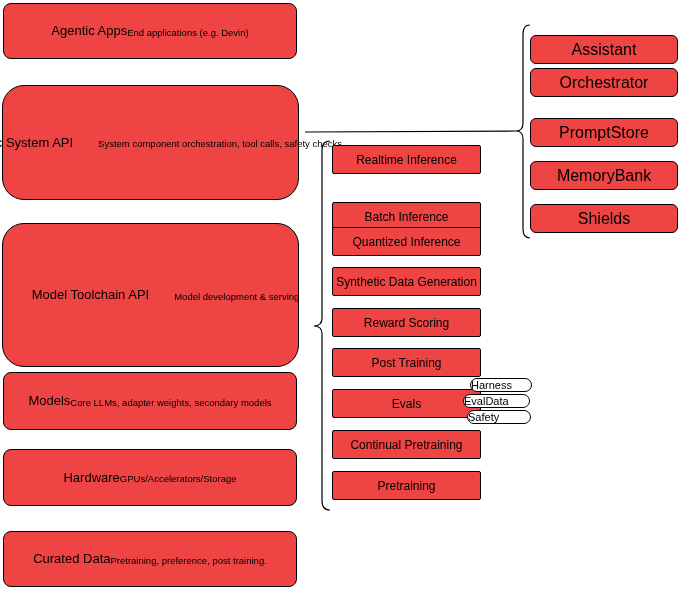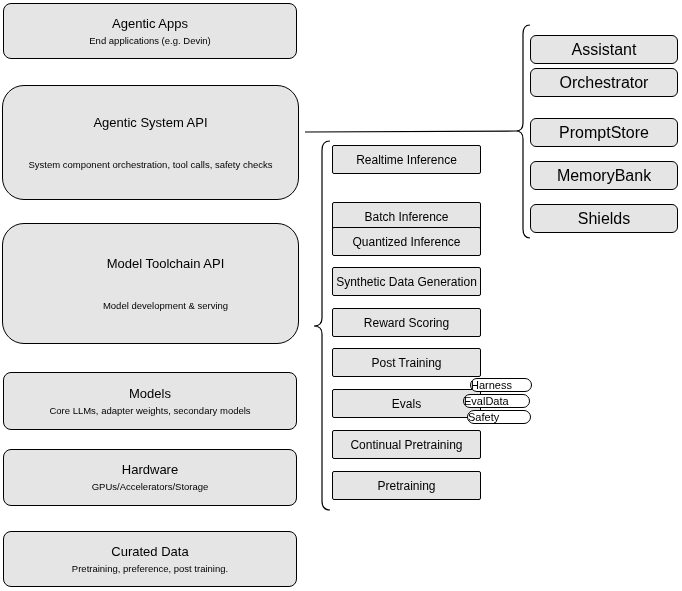--- a/index.html
+++ b/index.html
@@ -12,24 +12,24 @@
     position: relative;
     width: 682px;
     height: 591px;
     background: #ffffff;
     overflow: hidden;
     color: #000000;
   }
   .node {
     position: absolute;
     box-sizing: border-box;
-    background: #e5e5e5;
+    background: #ef4444;
     border: 1px solid #000000;
     display: flex;
-    flex-direction: column;
+    flex-direction: row;
     align-items: center;
     justify-content: center;
     text-align: center;
     z-index: 2;
   }
   .lbox { border-radius: 8px; left: 3px; width: 294px; }
   .lbox.big { border-radius: 22px; left: 2px; width: 297px; gap: 25px; }
   .lbox .title {
     font-size: 13px;
     line-height: 16px;
@@ -75,21 +75,21 @@
     left: 0;
     top: 0;
     width: 682px;
     height: 591px;
     z-index: 1;
     pointer-events: none;
   }
   
   .lbox:nth-of-type(1) { top: 3px;   height: 56px; }
   .lbox:nth-of-type(2) { top: 85px;  height: 115px; }
-  .lbox:nth-of-type(3) { top: 223px; height: 121px; padding-left: 30px; }
+  .lbox:nth-of-type(3) { top: 223px; height: 144px; padding-left: 30px; }
   .lbox:nth-of-type(4) { top: 372px; height: 58px; }
   .lbox:nth-of-type(5) { top: 449px; height: 57px; }
   .lbox:nth-of-type(6) { top: 531px; height: 56px; }
 </style>
 </head>
 <body>
 
 <div id="canvas">
 
   <div class="node lbox">

